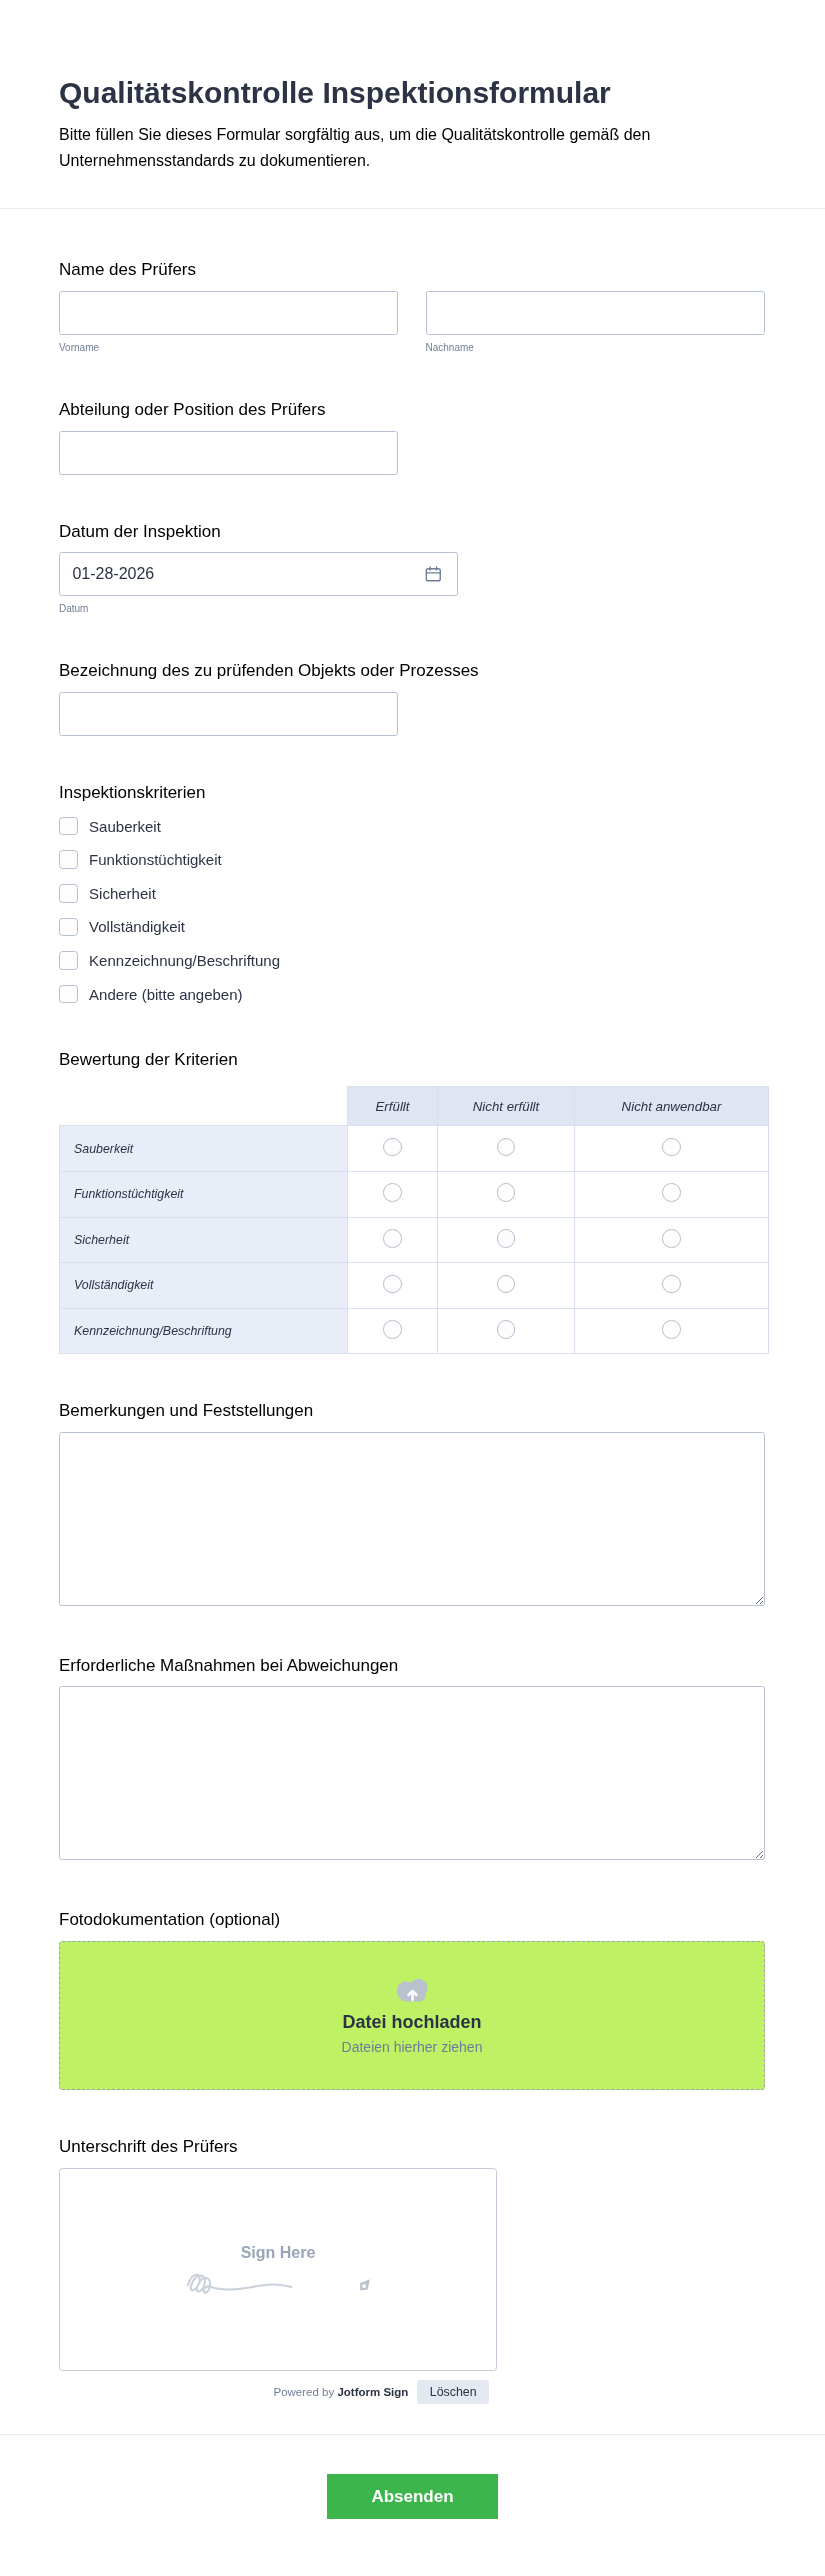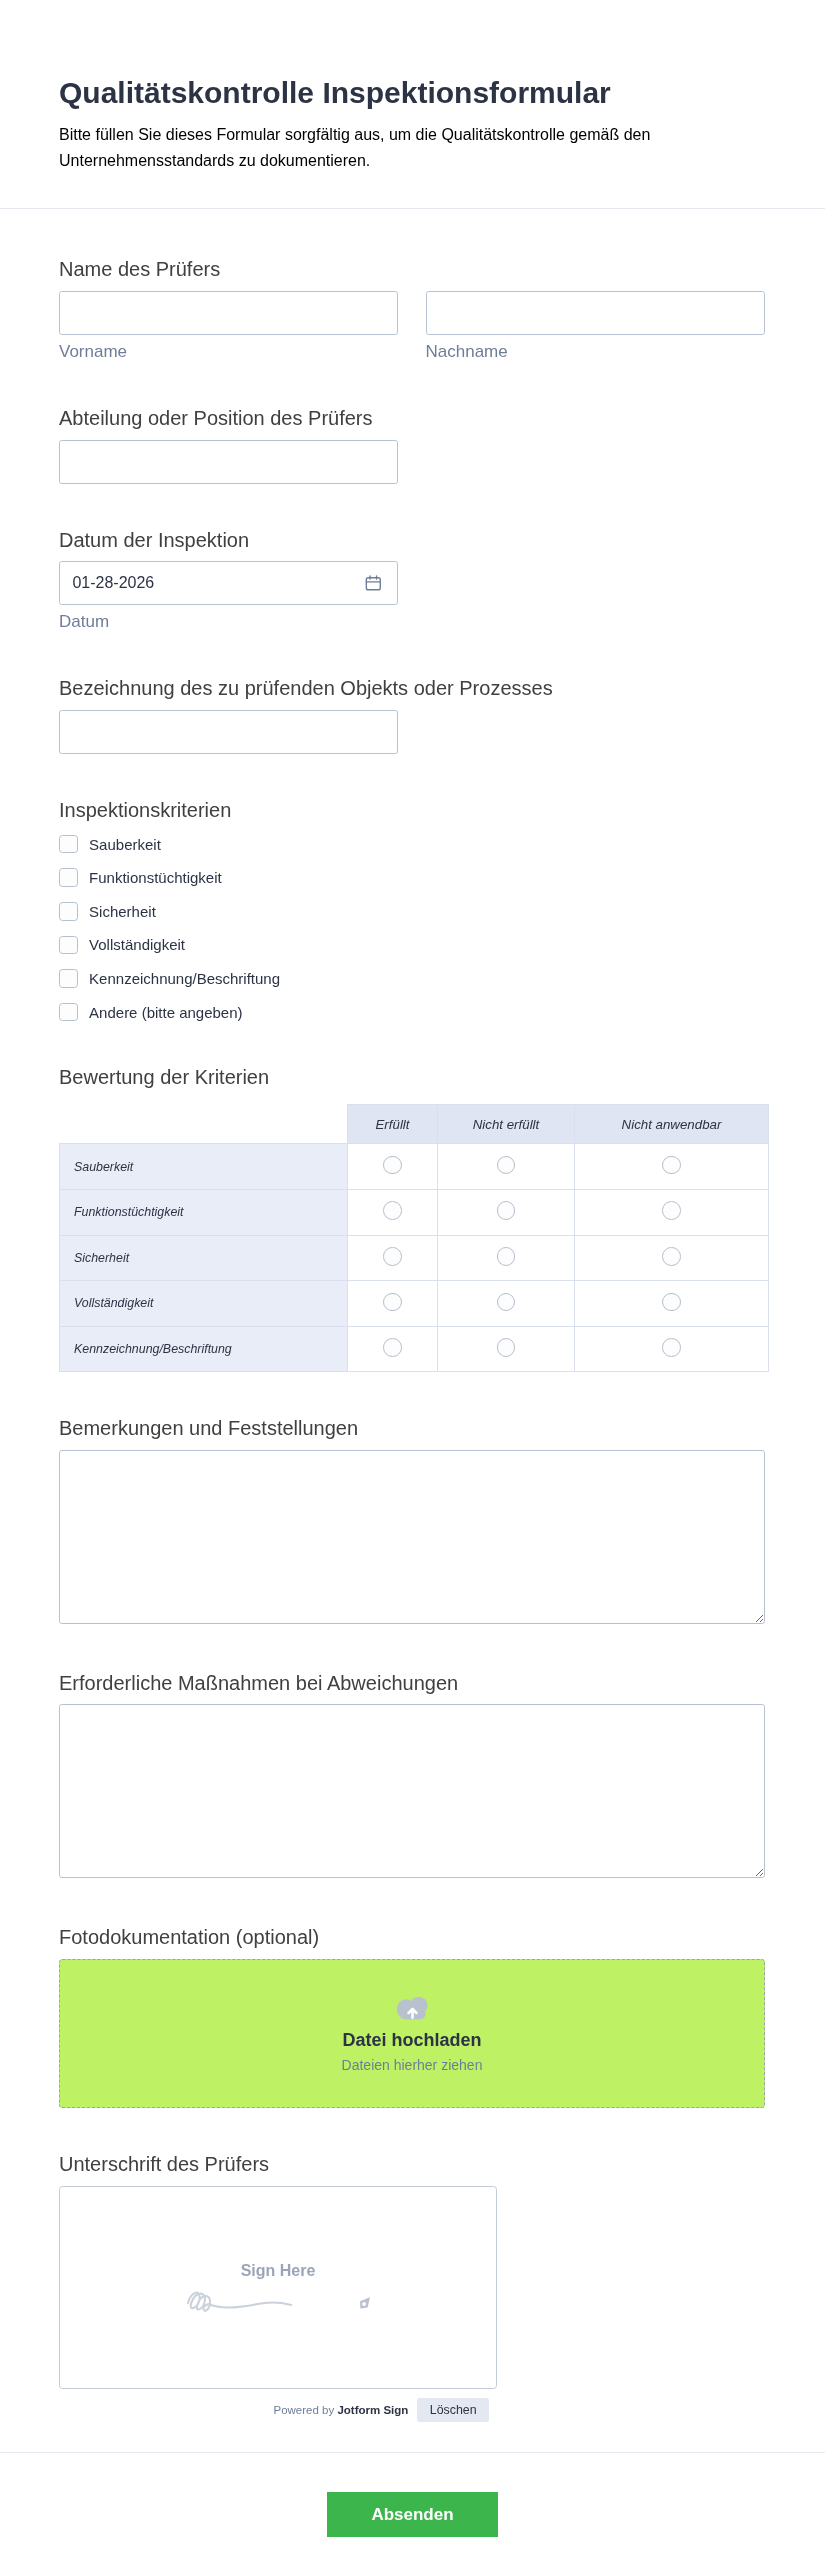--- a/index.html
+++ b/index.html
@@ -8,32 +8,32 @@
     width: 825px;
     font-family: "Liberation Sans", "DejaVu Sans", sans-serif;
     color: #2c3345;
   }
   .form-header { padding: 76px 59px 0; }
   .form-title { font-size: 30px; font-weight: 700; color: #2c3345; margin-bottom: 12.4px; }
   .form-subtitle { font-size: 16px; line-height: 26px; color: #000000; margin-bottom: 34px; max-width: 710px; }
   .divider { border: none; border-top: 0.9px solid #e6e8ef; width: 100%; }
   .form-main { padding: 50px 59px 0; }
   .field { margin-bottom: 46px; }
-  .q-label { display: block; font-size: 20px; line-height: 21px; font-weight: 500; color: #404040; margin-bottom: 10.6px; }
-  .sublabel { display: block; font-size: 17px; color: #6f7e98; margin-top: 7px; }
+  .q-label { display: block; font-size: 17px; line-height: 21px; font-weight: 500; color: #000000; margin-bottom: 10.6px; }
+  .sublabel { display: block; font-size: 10px; color: #6f7e98; margin-top: 7px; }
   .text-input {
     height: 44px; width: 339px; border: 0.9px solid #b8c1d1; border-radius: 2.7px;
     padding: 0 12.4px; font-size: 16px; color: #2c3345; background: #fff;
     font-family: "Liberation Sans", "DejaVu Sans", sans-serif; outline: none;
   }
   .name-row { display: flex; gap: 27.5px; }
   .name-col { width: 339px; }
   .name-col .text-input { width: 100%; }
   .date-wrap {
-    width: 339px; height: 44px; border: 0.9px solid #b8c1d1; border-radius: 2.7px;
+    width: 399px; height: 44px; border: 0.9px solid #b8c1d1; border-radius: 2.7px;
     display: flex; align-items: center; justify-content: space-between; padding: 0 12.4px; background: #fff; gap: 21px;
   }
   .date-value { font-size: 16px; font-weight: 500; color: #2c3345; }
   .cal-btn { background: none; border: none; cursor: pointer; display: flex; align-items: center; padding: 1.8px; }
   .check-list { display: flex; flex-direction: column; gap: 15px; margin-top: 14px; }
   .check-row { display: flex; align-items: center; gap: 11.5px; cursor: pointer; }
   .checkbox {
     width: 18.6px; height: 18.6px; border: 0.9px solid #b6bfcd; border-radius: 3.5px; background: #fdfdfe; flex: 0 0 auto;
   }
   .check-text { font-size: 15px; color: #2c3345; }

